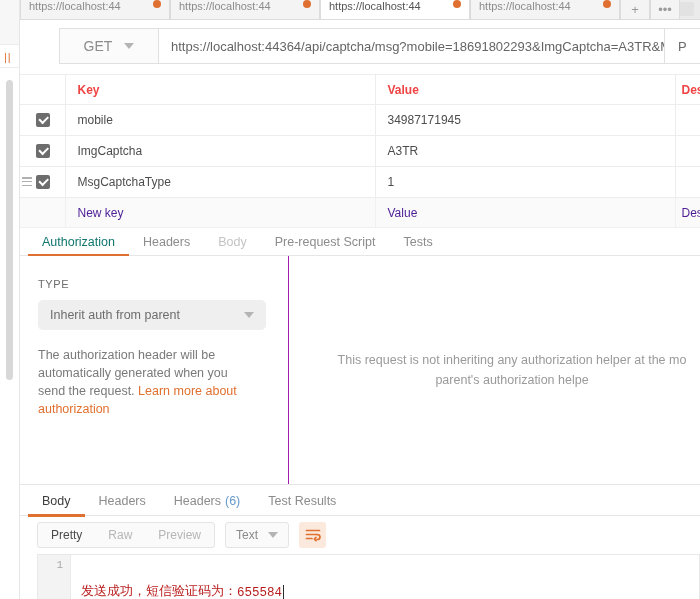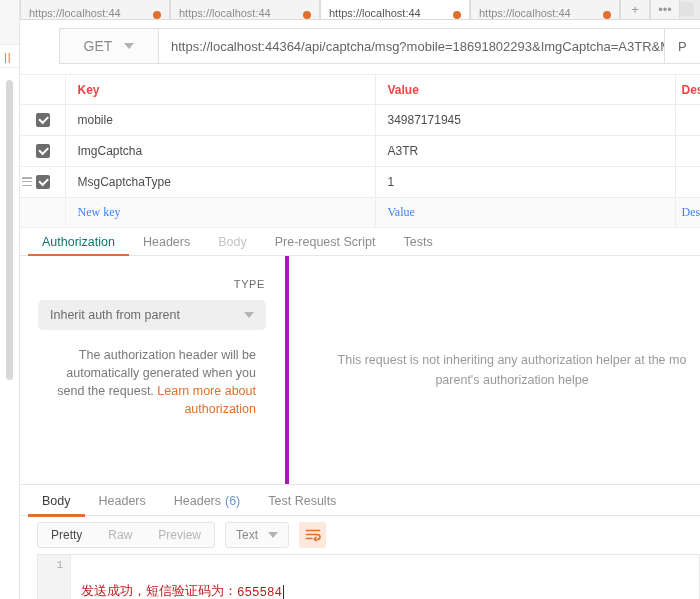--- a/index.html
+++ b/index.html
@@ -31,21 +31,21 @@
 
   
   .tabstrip {
     position: absolute; left: 20px; top: 0; width: 680px; height: 20px;
     background: #ebebeb; border-bottom: 1px solid #dcdcdc;
     display: flex; align-items: flex-end;
   }
   .rq-tab {
     position: relative; height: 20px; width: 150px; flex: none;
     background: #f4f4f4; border: 1px solid #dcdcdc; border-bottom: none;
-    display: flex; align-items: flex-end; padding: 0 8px; gap: 8px;
+    display: flex; align-items: flex-start; padding: 0 8px; gap: 8px;
     overflow: hidden;
   }
   .rq-tab.active { background: #ffffff; }
   .rq-tab .tlabel {
     font-size: 11px; color: #8c8c8c; white-space: nowrap;
     overflow: hidden; text-overflow: clip; flex: 1;
   }
   .rq-tab.active .tlabel { color: #555555; }
   .rq-dot { width: 8px; height: 8px; border-radius: 50%; background: #e0702f; flex: none; }
   .tab-btn {
@@ -105,41 +105,41 @@
     content: ""; position: absolute; left: 3px; top: 3px; width: 7px; height: 3.5px;
     border-left: 2px solid #ffffff; border-bottom: 2px solid #ffffff;
     transform: rotate(-45deg);
   }
   .draghandle {
     position: absolute; left: 2px; top: 10px; width: 10px; height: 9px;
     display: flex; flex-direction: column; justify-content: space-between;
   }
   .draghandle i { display: block; height: 1.5px; background: #b0b0b0; }
   .celltext { font-size: 12px; color: #4d4d4d; }
-  .ph { color: #3b82f6; font-family: Liberation Serif, serif; }
+  .ph { color: #4c1d95; }
   .ptable tr.newrow td { background: #fafafa; border-color: #f0f0f0; }
 
   
   .reqtabs {
     position: absolute; left: 20px; top: 228px; width: 680px; height: 28px;
     border-bottom: 1px solid #e6e6e6; display: flex; align-items: flex-start; padding-left: 8px;
   }
   .rtab {
     height: 28px; display: flex; align-items: center; padding: 0 14px;
     font-size: 12.5px; color: #8c8c8c; position: relative;
   }
   .rtab.active { color: #0f766e; }
   .rtab.dim { color: #c4c4c4; }
   .rtab.active::after {
     content: ""; position: absolute; left: 0; right: 0; bottom: -1px; height: 3px; background: #e0702f;
   }
 
   
   .authpane { position: absolute; left: 20px; top: 256px; width: 680px; height: 228px; background: #ffffff; }
-  .auth-left { position: absolute; left: 0; top: 0; width: 269px; height: 228px; border-right: 4px solid #a21caf; padding: 22px 20px 0 18px; text-align: right; }
+  .auth-left { position: absolute; left: 0; top: 0; width: 269px; height: 228px; border-right: 1px solid #a21caf; padding: 22px 20px 0 18px; }
   .auth-type-label { font-size: 11px; color: #6d6d6d; letter-spacing: 0.6px; margin-bottom: 10px; }
   .auth-select {
     width: 228px; height: 30px; background: #efefef; border-radius: 5px;
     display: flex; align-items: center; justify-content: space-between; padding: 0 12px;
     font-size: 12.5px; color: #6d6d6d;
   }
   .chev-sm { width: 0; height: 0; border-left: 5px solid transparent; border-right: 5px solid transparent; border-top: 6px solid #b4b4b4; }
   .auth-desc { margin-top: 16px; width: 218px; font-size: 12.5px; line-height: 18px; color: #7a7a7a; }
   .auth-link { color: #e0702f; }
   .auth-right {

